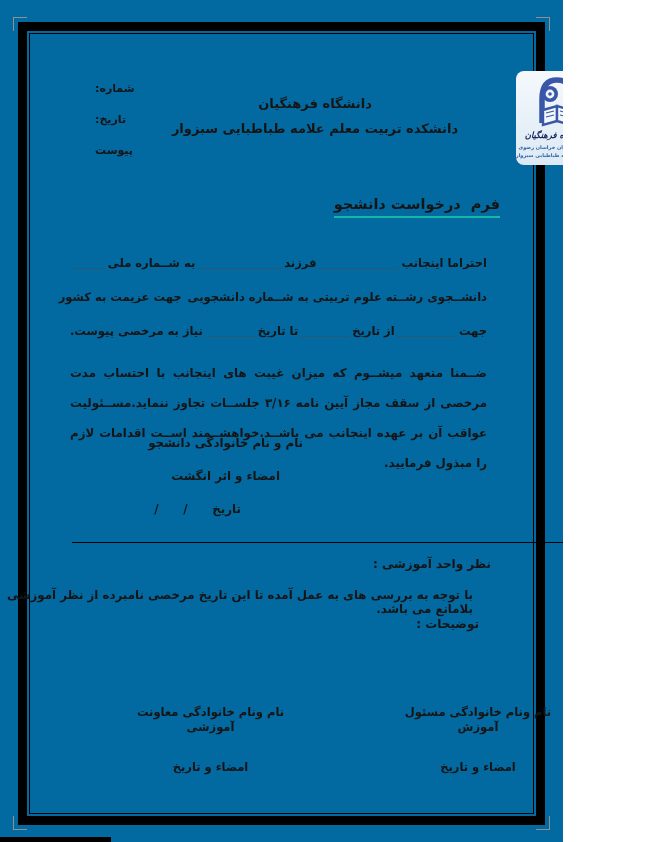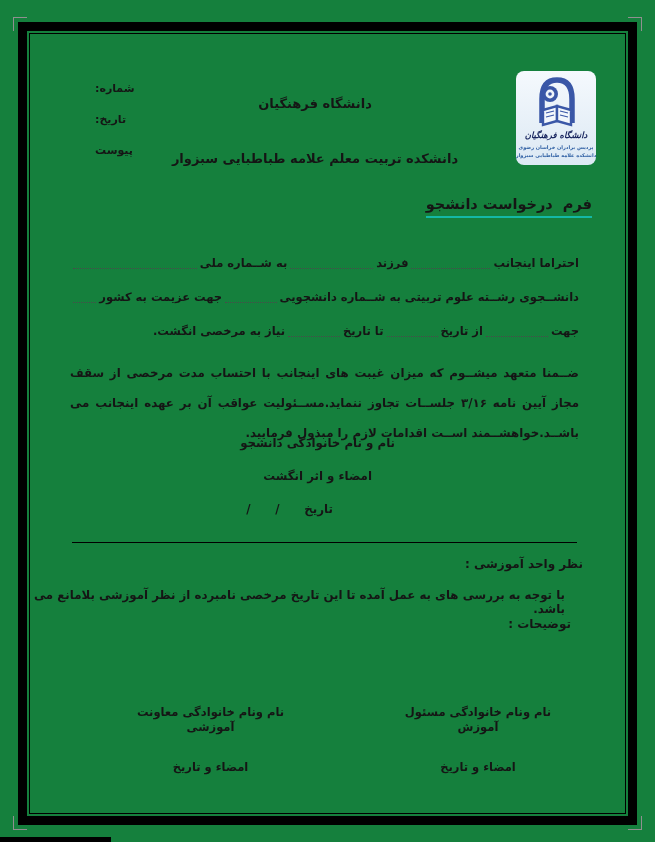--- a/index.html
+++ b/index.html
@@ -1,31 +1,31 @@
 <!DOCTYPE html>
 <html lang="fa"><head>
 <meta charset="utf-8">
 <style>
   html,body{margin:0;padding:0;background:#fff;}
-  .page{position:relative;width:655px;height:842px;background:#15803d;overflow:hidden;
+  .page{position:relative;width:563px;height:842px;background:#0369a1;overflow:hidden;
         font-family:"DejaVu Sans",sans-serif;color:#151515;}
   
   .frame{position:absolute;left:18px;top:22px;right:18px;bottom:17px;border:9px solid #000;}
   .frame::after{content:"";position:absolute;inset:2px;border:1px solid #000;}
   .step{position:absolute;width:13px;height:13px;border:0 solid #909090;}
   .s-tl{left:13px;top:17px;border-left-width:1px;border-top-width:1px;}
   .s-tr{right:13px;top:17px;border-right-width:1px;border-top-width:1px;}
   .s-bl{left:13px;bottom:12px;border-left-width:1px;border-bottom-width:1px;}
   .s-br{right:13px;bottom:12px;border-right-width:1px;border-bottom-width:1px;}
   
   .meta{position:absolute;left:95px;top:82px;font-size:11px;font-weight:600;direction:rtl;}
   .meta div{text-align:left;margin-bottom:17px;line-height:14px;}
   .hdr-center{position:absolute;left:165px;top:96px;width:300px;text-align:center;direction:rtl;}
   .hdr-center .u{font-size:13px;font-weight:700;}
-  .hdr-center .c{font-size:13px;font-weight:700;margin-top:40px;}
+  .hdr-center .c{font-size:13px;font-weight:700;margin-top:10px;}
   .logo{position:absolute;left:516px;top:71px;width:80px;height:94px;}
   
   .title{position:absolute;right:63px;top:196px;font-size:14.5px;font-weight:700;direction:rtl;
          white-space:pre;border-bottom:2px solid #14b8a6;padding-bottom:4px;}
   
   .row{position:absolute;left:70px;right:76px;direction:rtl;display:flex;align-items:flex-end;
        font-size:11.5px;font-weight:700;line-height:15px;}
   .r1{top:256px;} .r2{top:290px;} .r3{top:324px;}
   .row .t{white-space:pre;}
   .dots{border-bottom:1.5px dotted #4a4a4a;height:4px;margin:0 3px 2px 3px;}
@@ -119,21 +119,21 @@
     <span class="dots grow"></span>
   </div>
 
   <div class="row r3">
     <span class="t">جهت</span>
     <span class="dots" style="width:62px"></span>
     <span class="t">از تاریخ</span>
     <span class="dots" style="width:51px"></span>
     <span class="t">تا تاریخ</span>
     <span class="dots" style="width:52px"></span>
-    <span class="t">نیاز به مرخصی انگشت.</span>
+    <span class="t">نیاز به مرخصی پیوست.</span>
     <span class="sp"></span>
   </div>
 
   <div class="pledge">ضــمنا متعهد میشــوم که میزان غیبت های اینجانب با احتساب مدت مرخصی از سقف مجاز آیین نامه ۳/۱۶ جلســات تجاوز ننماید.مســئولیت عواقب آن بر عهده اینجانب می باشــد.خواهشــمند اســت اقدامات لازم را مبذول فرمایید.</div>
 
   <div class="stud">
     <div>نام و نام خانوادگی دانشجو</div>
     <div>امضاء و اثر انگشت</div>
     <div class="date">تاریخ      /      /</div>
   </div>

